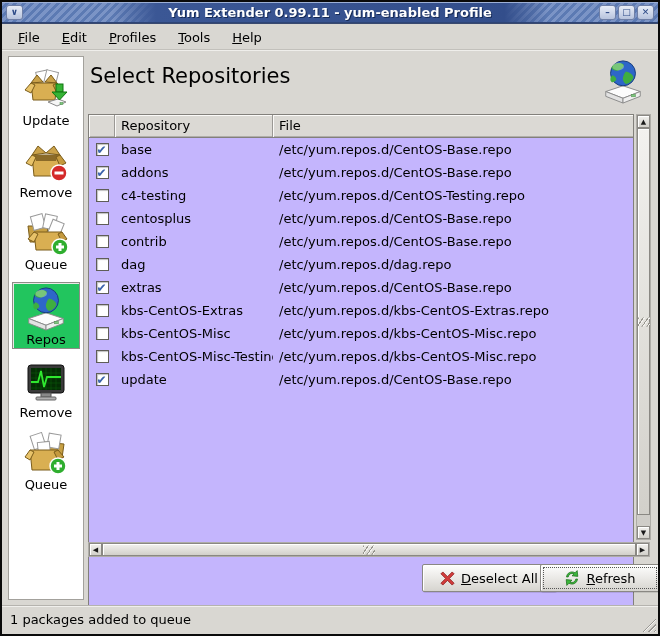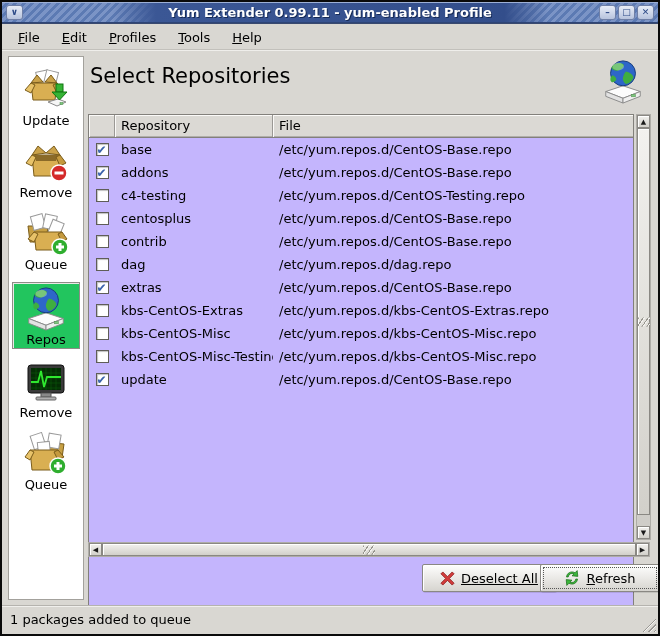--- a/index.html
+++ b/index.html
@@ -100,21 +100,21 @@
     width:12px; height:9px;
     background:repeating-linear-gradient(125deg,#98968f 0 1px,#f2f1ee 1px 2px,transparent 2px 4px);
   }
   
   .gtk-btn {
     position:absolute; top:562px; height:28px;
     background:linear-gradient(#fefefd,#d6d4cf); border:1px solid #8a8883; border-radius:2px;
     box-shadow:inset 1px 1px 0 #fff, 1px 1px 0 rgba(0,0,0,.1);
     display:flex; align-items:center; justify-content:center; gap:6px; font-size:13px; cursor:default;
   }
-  .btn-deselect { left:420px; width:134px;text-decoration:underline; }
+  .btn-deselect { left:420px; width:134px; }
   .btn-refresh  { left:538px; width:120px; outline:1px dotted #555; outline-offset:-4px; }
   
   .statusbar {
     position:absolute; left:0; right:0; bottom:0; height:29px;
     background:#d9d7d2; border-top:1px solid #b5b3ae; box-shadow:inset 0 1px 0 #f0efec;
     line-height:28px; padding-left:8px; font-size:13px;
   }
   .resize-grip {
     position:absolute; right:2px; bottom:2px; width:14px; height:14px;
     background:repeating-linear-gradient(135deg,transparent 0 2px,#9a9894 2px 3px,#f4f3f1 3px 4px);

